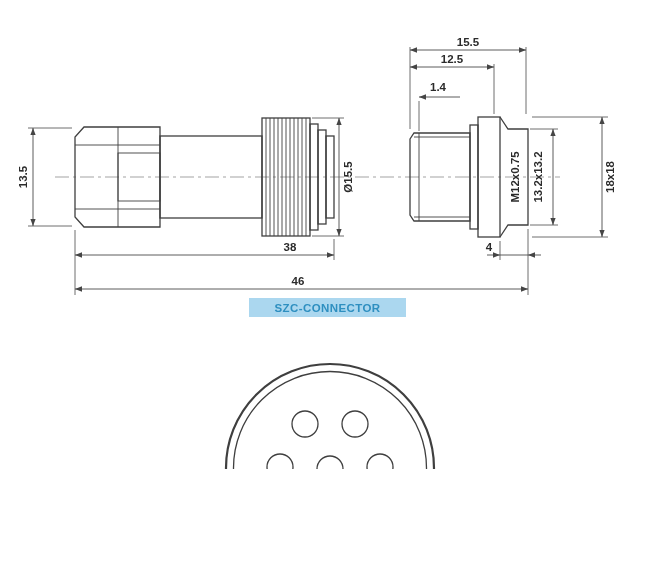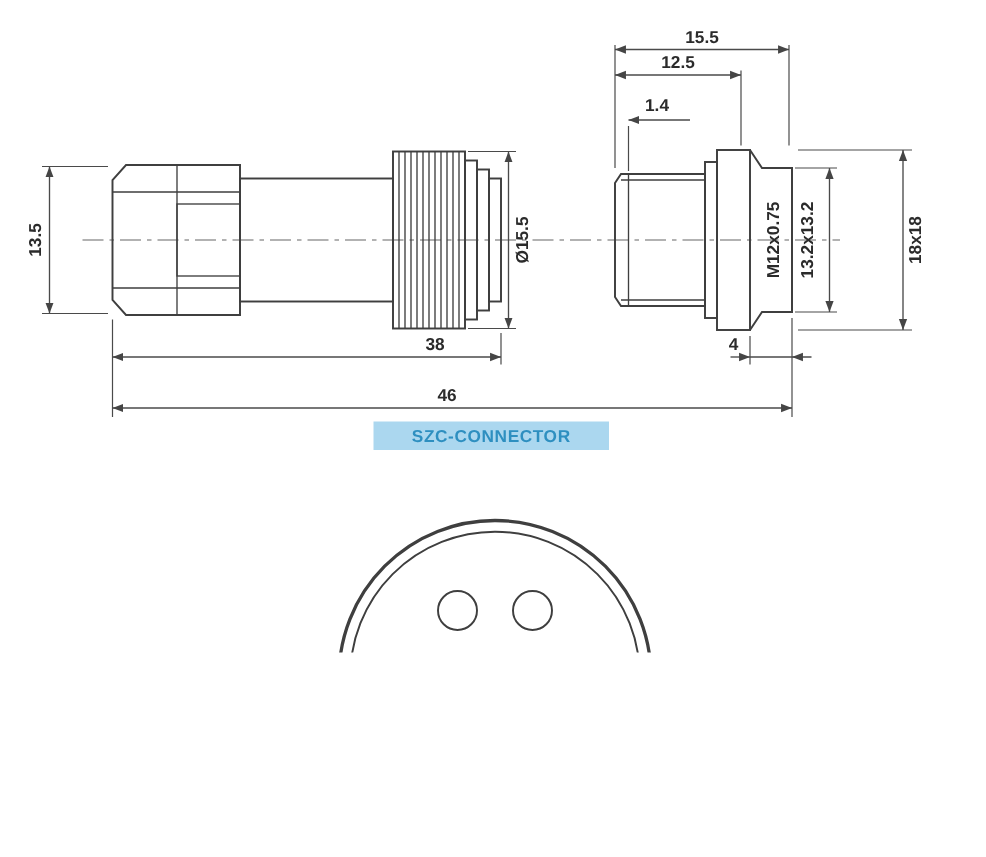--- a/index.html
+++ b/index.html
@@ -5,21 +5,21 @@
   :root{
     --line:#3f3f3f;
     --dim:#4a4a4a;
     --text:#2b2b2b;
     --centerline:#999999;
     --badge-bg:#abd7ef;
     --badge-text:#2e8fc0;
     --background:#ffffff;
   }
   html,body{margin:0;padding:0;background:var(--background);}
-  .stage{width:657px;height:435px;background:var(--background);position:relative;margin:0 auto;}
+  .stage{width:657px;height:435px;background:var(--background);position:relative;margin:17px auto;}
   svg{display:block;}
   .part{stroke:var(--line);stroke-width:1.3;fill:none;stroke-linejoin:miter;}
   .part-thin{stroke:var(--line);stroke-width:0.9;fill:none;}
   .ext{stroke:var(--dim);stroke-width:0.8;fill:none;}
   .dim{stroke:var(--dim);stroke-width:0.9;fill:none;}
   .cl{stroke:var(--centerline);stroke-width:0.9;fill:none;stroke-dasharray:14 4 3 4;}
   .dimtxt{font-family:"Liberation Sans",sans-serif;font-size:11.5px;font-weight:700;fill:var(--text);}
   .badge-rect{fill:var(--badge-bg);}
   .badge-txt{font-family:"Liberation Sans",sans-serif;font-size:11.5px;font-weight:700;fill:var(--badge-text);letter-spacing:.4px;}
   .mask{fill:var(--background);stroke:none;}

